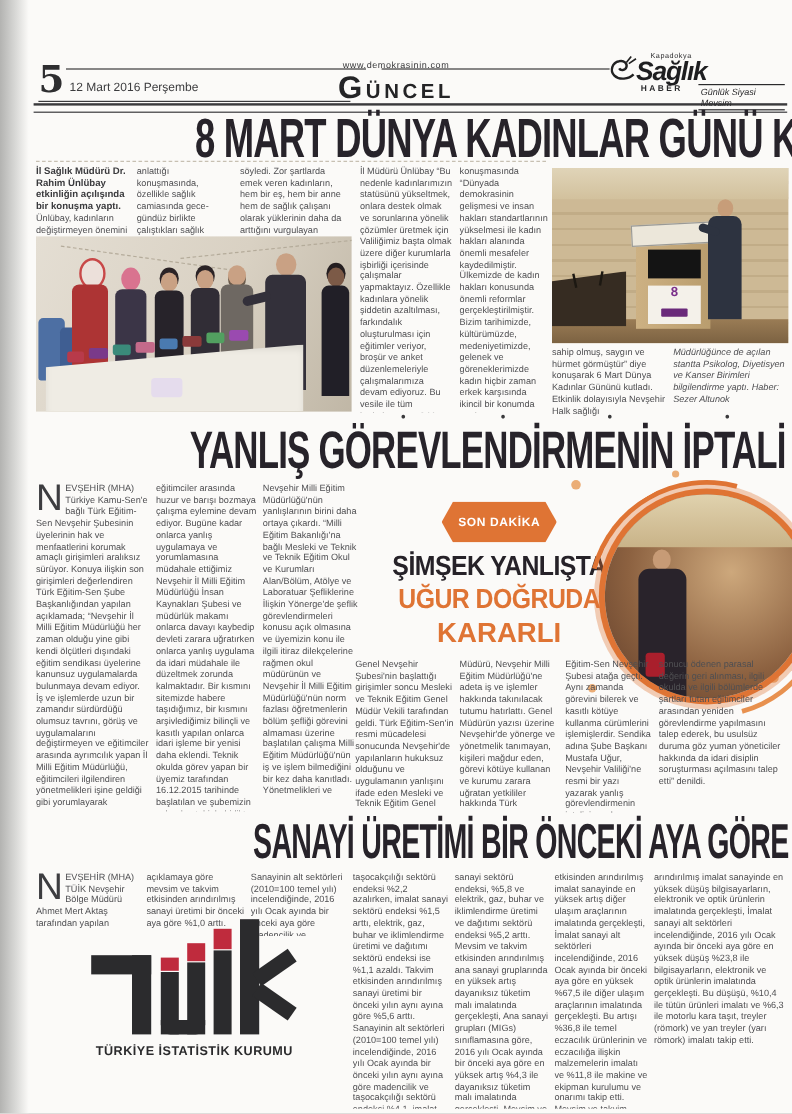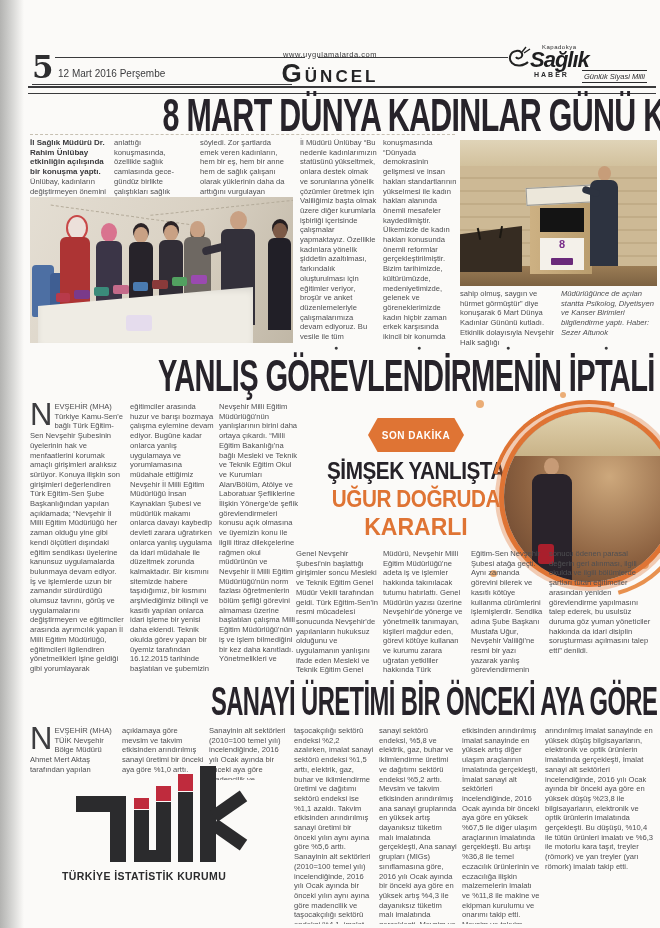--- a/index.html
+++ b/index.html
@@ -77,48 +77,48 @@
   .circ-head{position:absolute;left:14px;top:0;width:15px;height:17px;border-radius:50%;background:#c79b76;}
   .circ-body{position:absolute;left:2px;top:16px;width:40px;height:108px;background:#29232b;border-radius:9px 9px 0 0;}
   .circ-logo{position:absolute;left:34px;bottom:18px;width:16px;height:20px;background:#a91f2c;border-radius:3px;}
   .splat{position:absolute;border-radius:50%;background:#e79a55;opacity:.8;}
   .brush{position:absolute;border:4px solid transparent;border-top-color:#df7434;border-radius:50%;}
 
   
   .tuik{position:absolute;left:62px;top:766px;width:200px;height:126px;}
   .tk{position:absolute;background:#2b2b2d;}
   .tk-red{position:absolute;background:#bf2b3d;}
-  .tuik-caption{position:absolute;left:0;right:0;top:104px;font-size:10.5px;font-weight:bold;letter-spacing:.4px;color:#2b2b2d;white-space:nowrap;}
+  .tuik-caption{position:absolute;left:0;right:0;top:104px;text-align:center;font-size:10.5px;font-weight:bold;letter-spacing:.4px;color:#2b2b2d;white-space:nowrap;}
 
   .muskara-svg{position:absolute;left:0;top:2px;}
 </style>
 </head>
 <body>
 
 <div class="page">
   <div class="scan-edge"></div>
 
   <div class="hdr-rule-top"></div>
   <div class="hdr-rule-top2"></div>
   <div class="page-num">5</div>
   <div class="date">12 Mart 2016 Perşembe</div>
   <div class="date-rule"></div>
-  <div class="website">www.uygulamalarda.com</div>
+  <div class="website">www.demokrasinin.com</div>
   <div class="guncel">GÜNCEL</div>
   <div class="double-rule"></div>
 
   <div class="mast">
     <svg class="muskara-svg" width="30" height="26" viewBox="0 0 30 26">
       <path d="M24 16 C20 20 12 21 8 17 C4 13 6 6 12 5 C16 4 19 7 18 10 C17 13 13 13 12 11" fill="none" stroke="#222" stroke-width="2"></path>
       <path d="M18 6 L22 1 M20 7 L26 3" fill="none" stroke="#222" stroke-width="1.4"></path>
     </svg>
     <div class="mast-top">Kapadokya</div>
     <div class="mast-name">Sağlık</div>
     <div class="mast-sub">HABER</div>
-    <div class="mast-tag">Günlük Siyasi Milli</div>
+    <div class="mast-tag">Günlük Siyasi Mevsim</div>
   </div>
 
   <div class="hl hl1"><span>8 MART DÜNYA KADINLAR GÜNÜ KUTLANDI</span></div>
 
   <div class="dash-rule" style="left:30px;top:134px;width:425px;"></div>
 
   <div class="col" style="left:30px;top:138px;width:76px;height:58px;">
     <span class="intro-bold">İl Sağlık Müdürü Dr. Rahim Ünlübay etkinliğin açılışında bir konuşma yaptı.</span>
     <span>Ünlübay, kadınların değiştirmeyen önemini</span>
   </div>

